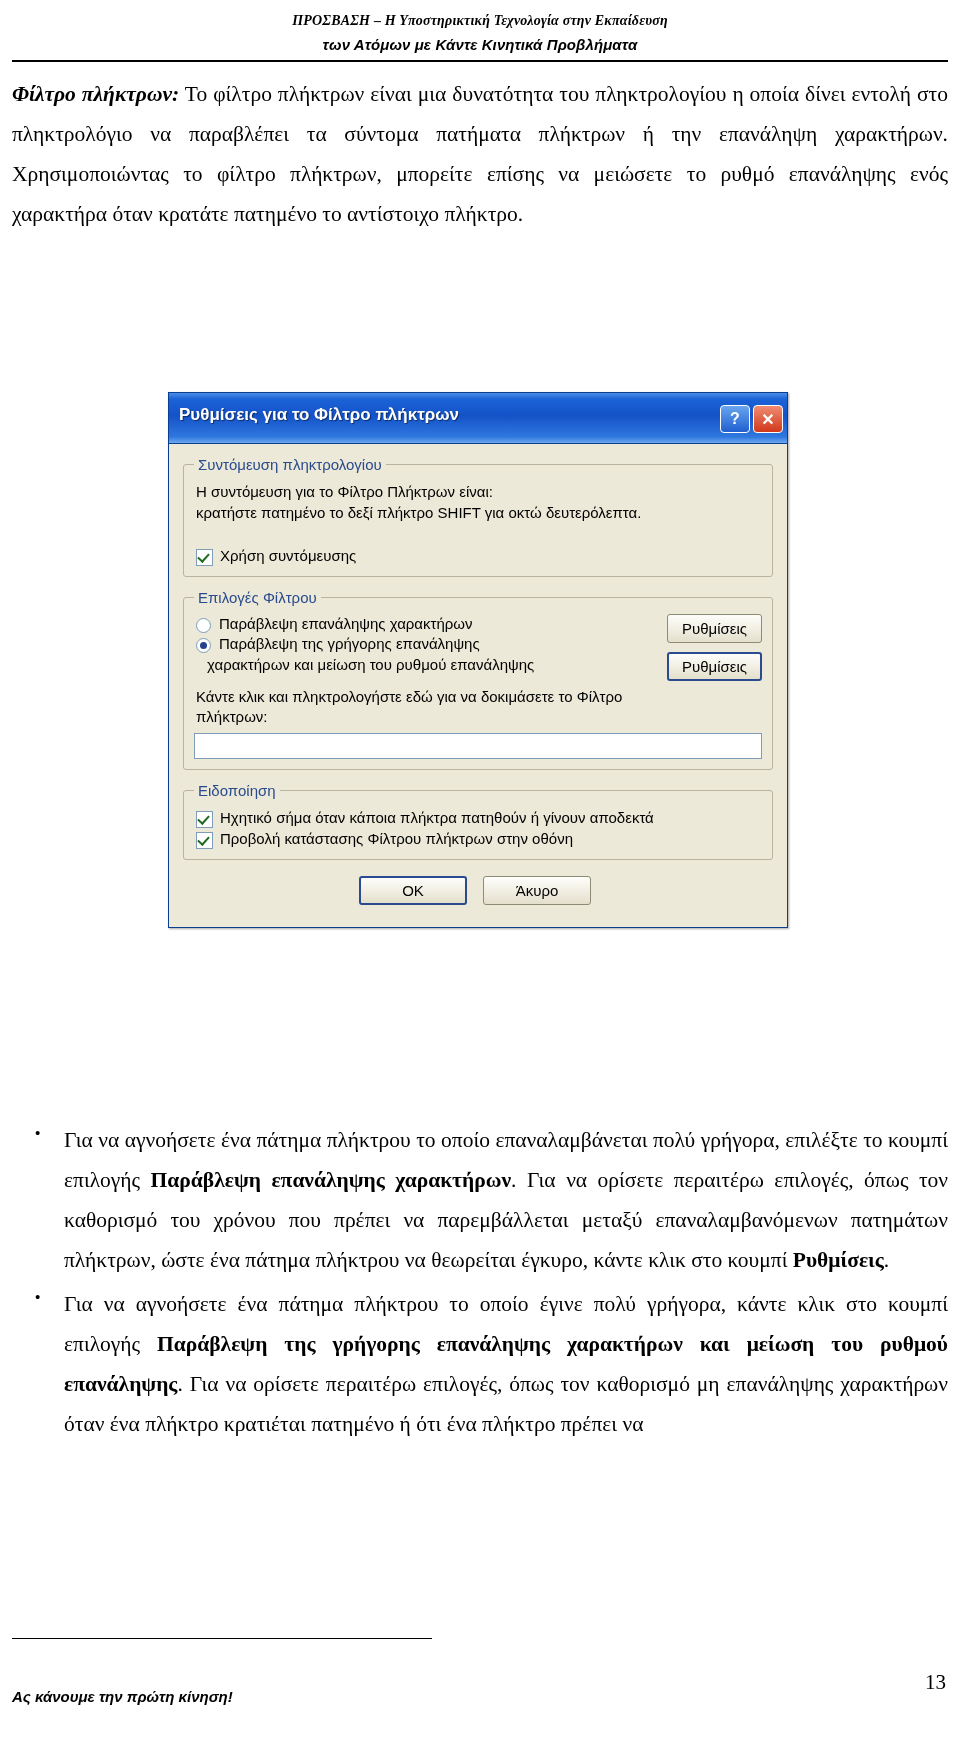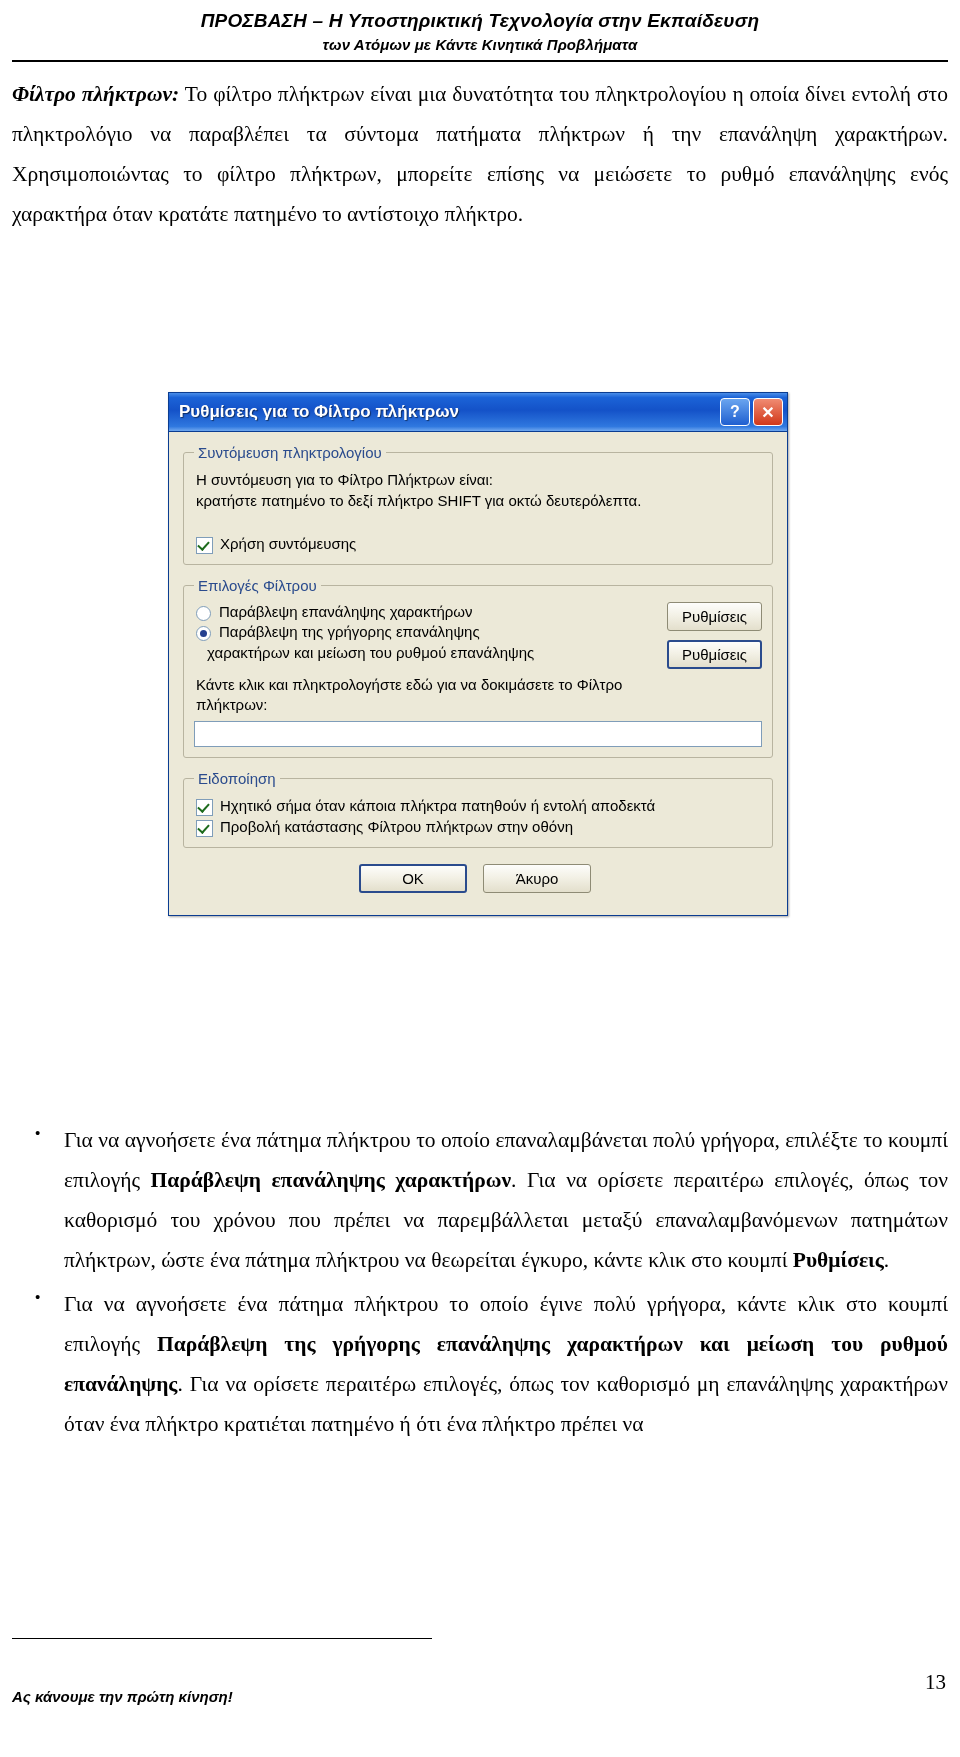--- a/index.html
+++ b/index.html
@@ -18,24 +18,24 @@
 
   
   .page-header {
     position: absolute;
     top: 0;
     left: 0;
     width: 960px;
     text-align: center;
   }
   .header-line1 {
-    font-family: Liberation Sans, sans-serif;
+    font-family: Liberation Serif, serif;
     font-style: italic;
     font-weight: bold;
-    font-size: 19px;
+    font-size: 14px;
     line-height: 26px;
     padding-top: 8px;
     letter-spacing: 0.2px;
   }
   .header-line2 {
     font-family: "Liberation Sans", sans-serif;
     font-style: italic;
     font-weight: bold;
     font-size: 15px;
     line-height: 22px;
@@ -103,22 +103,21 @@
     border: 1px solid #0b3d91;
     background: #ece9d8;
     box-shadow: 1px 1px 2px rgba(0,0,0,0.35);
     font-family: "Liberation Sans", sans-serif;
     position: relative;
   }
   .dlg-titlebar {
     height: 38px;
     background: linear-gradient(to bottom, #4a8ee8 0%, #1b63d7 12%, #1452c8 45%, #2f78df 88%, #6fa8ef 100%);
     display: flex;
-    align-items: center;
-    padding: 0 4px 0 10px;
+    padding: 12px 4px 0 10px;
     border-bottom: 1px solid #0b3d91;
   }
   .dlg-title {
     color: #fff;
     font-weight: bold;
     font-size: 17px;
     text-shadow: 1px 1px 1px rgba(0,0,0,0.5);
     flex: 1;
     white-space: nowrap;
     overflow: hidden;
@@ -330,21 +329,21 @@
           <div>Κάντε κλικ και πληκτρολογήστε εδώ για να δοκιμάσετε το Φίλτρο</div>
           <div>πλήκτρων:</div>
         </div>
         <input class="test-input" type="text" value="" style="">
       </fieldset>
 
       <fieldset class="group">
         <legend>Ειδοποίηση</legend>
         <div class="chk-row">
           <span class="checkbox checked"></span>
-          <span>Ηχητικό σήμα όταν κάποια πλήκτρα πατηθούν ή εντολή αποδεκτά</span>
+          <span>Ηχητικό σήμα όταν κάποια πλήκτρα πατηθούν ή γίνουν αποδεκτά</span>
         </div>
         <div class="chk-row">
           <span class="checkbox checked"></span>
           <span>Προβολή κατάστασης Φίλτρου πλήκτρων στην οθόνη</span>
         </div>
       </fieldset>
 
       <div class="dlg-footer">
         <button class="winbtn focus">OK</button>
         <button class="winbtn">Άκυρο</button>

